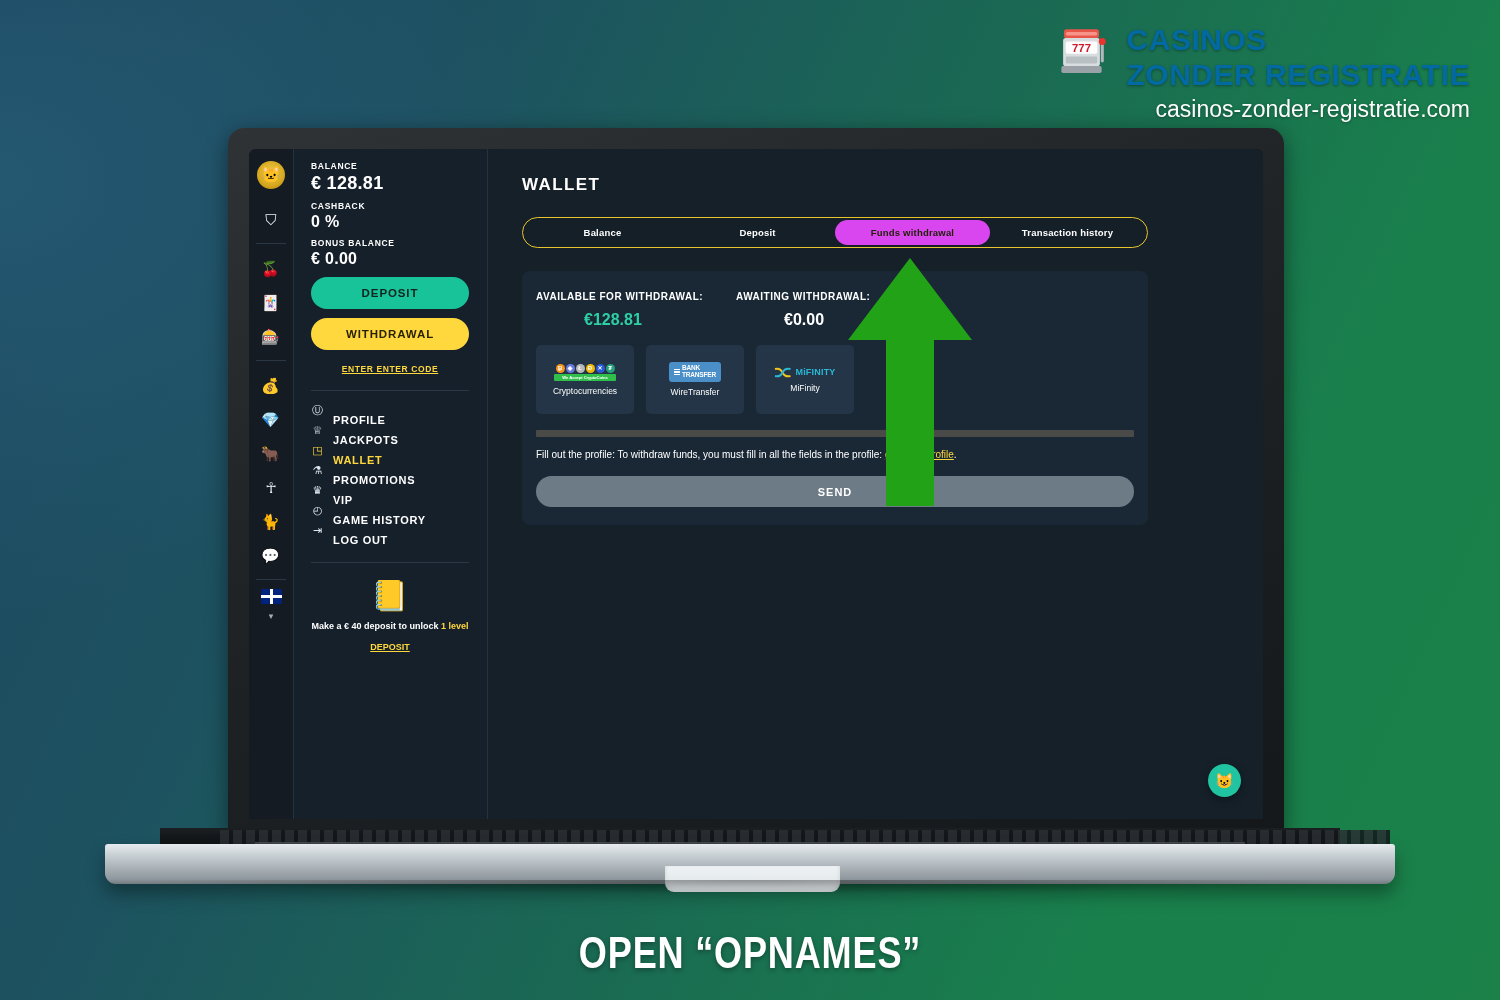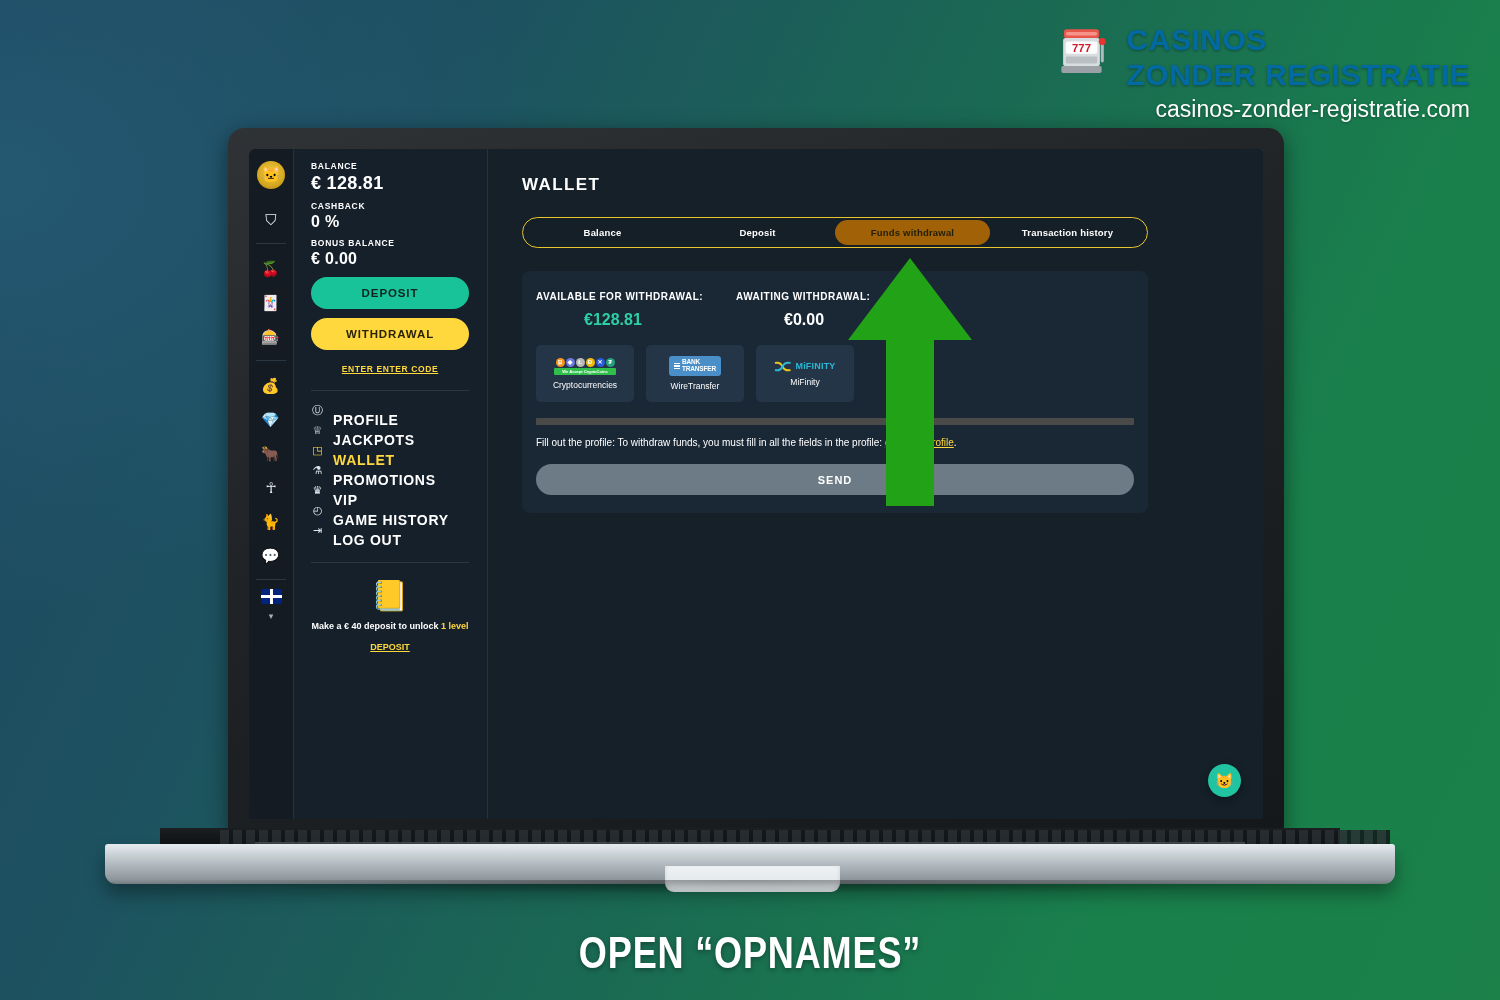--- a/index.html
+++ b/index.html
@@ -128,21 +128,21 @@
   }
   .panel-sep { height:1px; background:#2a3744; margin:16px 0 10px 0; }
   .menu { list-style:none; }
   .menu li {
     display:flex; align-items:center; gap:9px; height:19px; margin-bottom:1px; cursor:pointer;
   }
   .menu .mi {
     width:13px; height:13px; flex:0 0 13px; display:flex; align-items:center;
     justify-content:center; font-size:11px; line-height:1; color:#dce6ee;
   }
-  .menu .mt { color:#fff; font-size:14px; font-weight:bold; letter-spacing:.7px;margin-top:19px; }
+  .menu .mt { color:#fff; font-size:11px; font-weight:bold; letter-spacing:.7px;margin-top:19px; }
   .menu li.active .mt, .menu li.active .mi { color:#ffd83d; }
   .level-box { margin-top:18px; text-align:center; }
   .level-ico { font-size:30px; line-height:1; }
   .level-txt { color:#fff; font-size:9px; font-weight:bold; line-height:1.45; margin-top:9px; }
   .level-txt b { color:#ffd83d; }
   .level-dep {
     display:inline-block; color:#ffd83d; font-size:9px; font-weight:bold;
     text-decoration:underline; margin-top:9px; cursor:pointer;
   }
 
@@ -153,36 +153,36 @@
   }
   .tabs {
     display:flex; align-items:center; height:31px; border:1px solid #e8c42e;
     border-radius:17px; padding:2px; background:#151f28; width:626px;
   }
   .tab {
     flex:1; height:100%; display:flex; align-items:center; justify-content:center;
     border-radius:15px; color:#fff; font-size:9.5px; font-weight:bold; cursor:pointer;
     letter-spacing:.2px;
   }
-  .tab.active { background:#a16207; color:#23200a;text-align:center; }
+  .tab.active { background:#d946ef; color:#23200a;text-align:center; }
 
   .card {
     margin-top:23px; width:626px; background:#1a2836; border-radius:8px;
     padding:20px 14px 18px 14px;
   }
   .amounts { display:flex; gap:0;align-items:center; }
   .amt { width:200px; }
   .amt-lbl { color:#fff; font-size:10px; font-weight:bold; letter-spacing:.5px; }
   .amt-val { font-size:16px; font-weight:bold; margin-top:9px;margin-left:48px; }
   .amt-val.teal { color:#2ecfa4; }
   .amt-val.white { color:#fff; }
 
   .methods { display:flex; gap:12px; margin-top:16px; }
   .method {
-    width:98px; height:57px; background:#233546; border-radius:5px;
+    width:98px; height:69px; background:#233546; border-radius:5px;
     display:flex; flex-direction:column; align-items:center; justify-content:center;
     gap:5px; cursor:pointer;
   }
   .method .m-name { color:#fff; font-size:8.5px; }
   .crypto-badge { width:62px; }
   .crypto-coins { display:flex; gap:1px; justify-content:center; }
   .coin {
     width:9px; height:9px; border-radius:50%; font-size:6px; color:#fff;
     display:flex; align-items:center; justify-content:center; font-weight:bold; line-height:1;
   }

